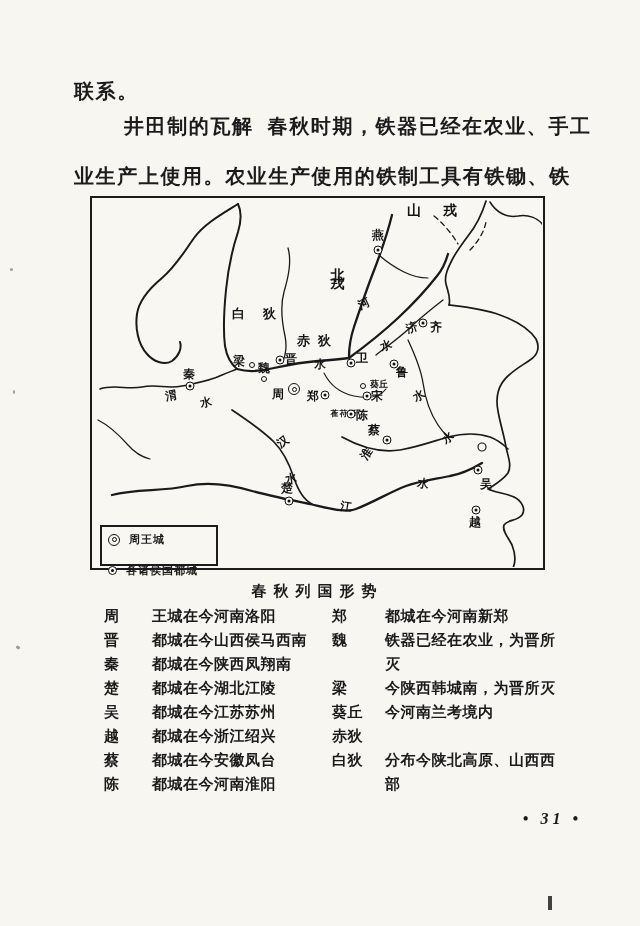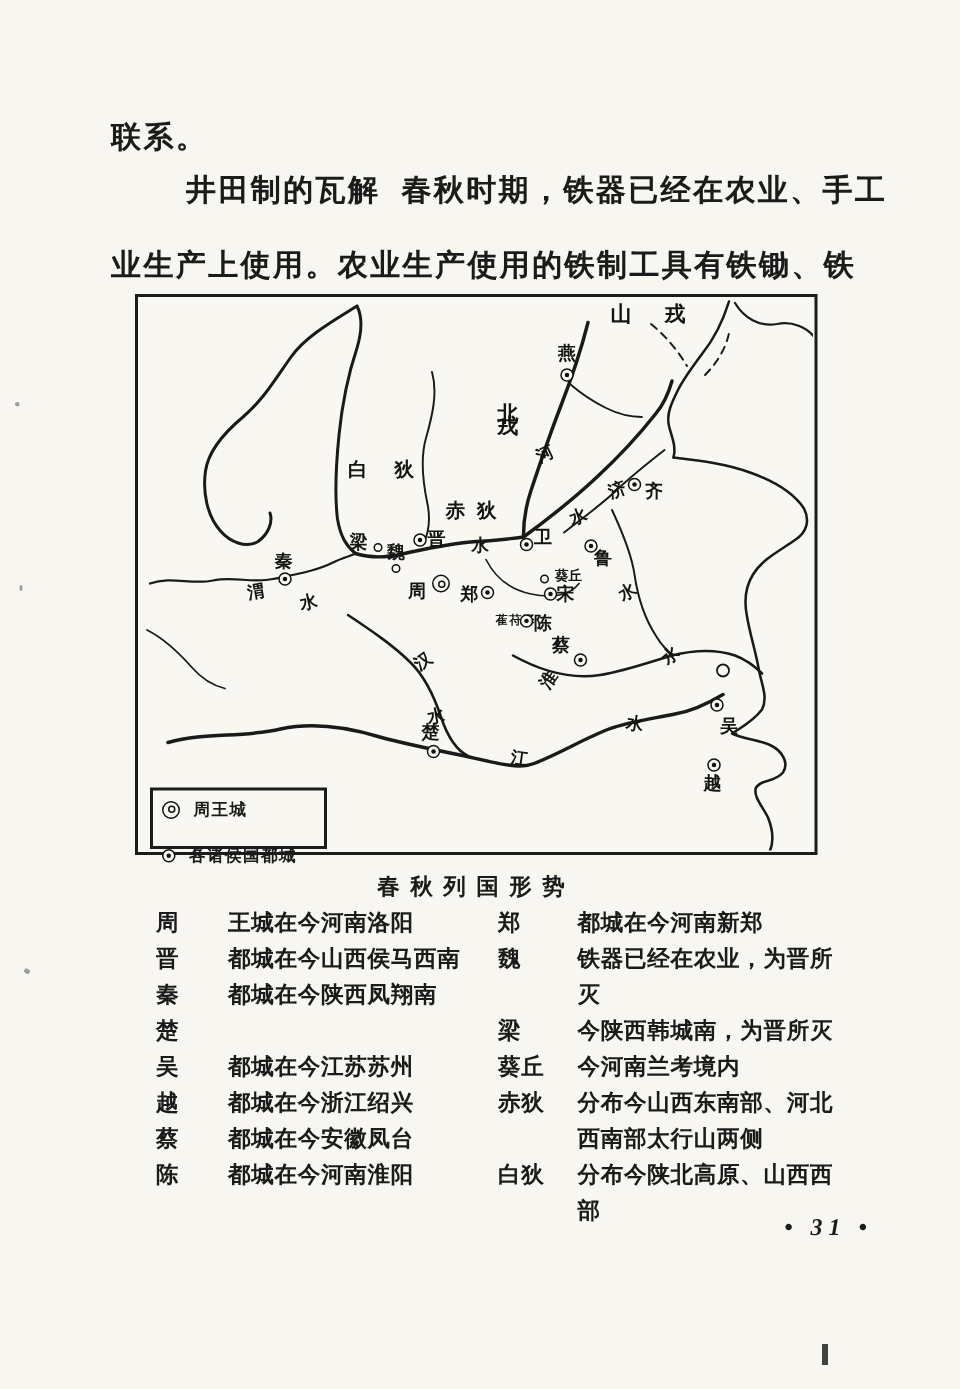--- a/index.html
+++ b/index.html
@@ -173,20 +173,21 @@
     <div class="gaz-row">
       <div class="gaz-name">晋</div>
       <div class="gaz-desc">都城在今山西侯马西南</div>
     </div>
     <div class="gaz-row">
       <div class="gaz-name">秦</div>
       <div class="gaz-desc">都城在今陕西凤翔南</div>
     </div>
     <div class="gaz-row">
       <div class="gaz-name">楚</div>
+      <div class="gaz-desc">都城在今湖北江陵</div>
     </div>
     <div class="gaz-row">
       <div class="gaz-name">吴</div>
       <div class="gaz-desc">都城在今江苏苏州</div>
     </div>
     <div class="gaz-row">
       <div class="gaz-name">越</div>
       <div class="gaz-desc">都城在今浙江绍兴</div>
     </div>
     <div class="gaz-row">
@@ -210,22 +211,20 @@
     <div class="gaz-row">
       <div class="gaz-name">梁</div>
       <div class="gaz-desc">今陕西韩城南，为晋所灭</div>
     </div>
     <div class="gaz-row">
       <div class="gaz-name">葵丘</div>
       <div class="gaz-desc">今河南兰考境内</div>
     </div>
     <div class="gaz-row">
       <div class="gaz-name">赤狄</div>
-      <div class="gaz-desc">分布今山西东南部、河北
-西南部太行山两侧</div>
     </div>
     <div class="gaz-row">
       <div class="gaz-name">白狄</div>
       <div class="gaz-desc">分布今陕北高原、山西西
 部</div>
     </div>
   </div>
 
 <div id="page-number">•  31  •</div>
 

